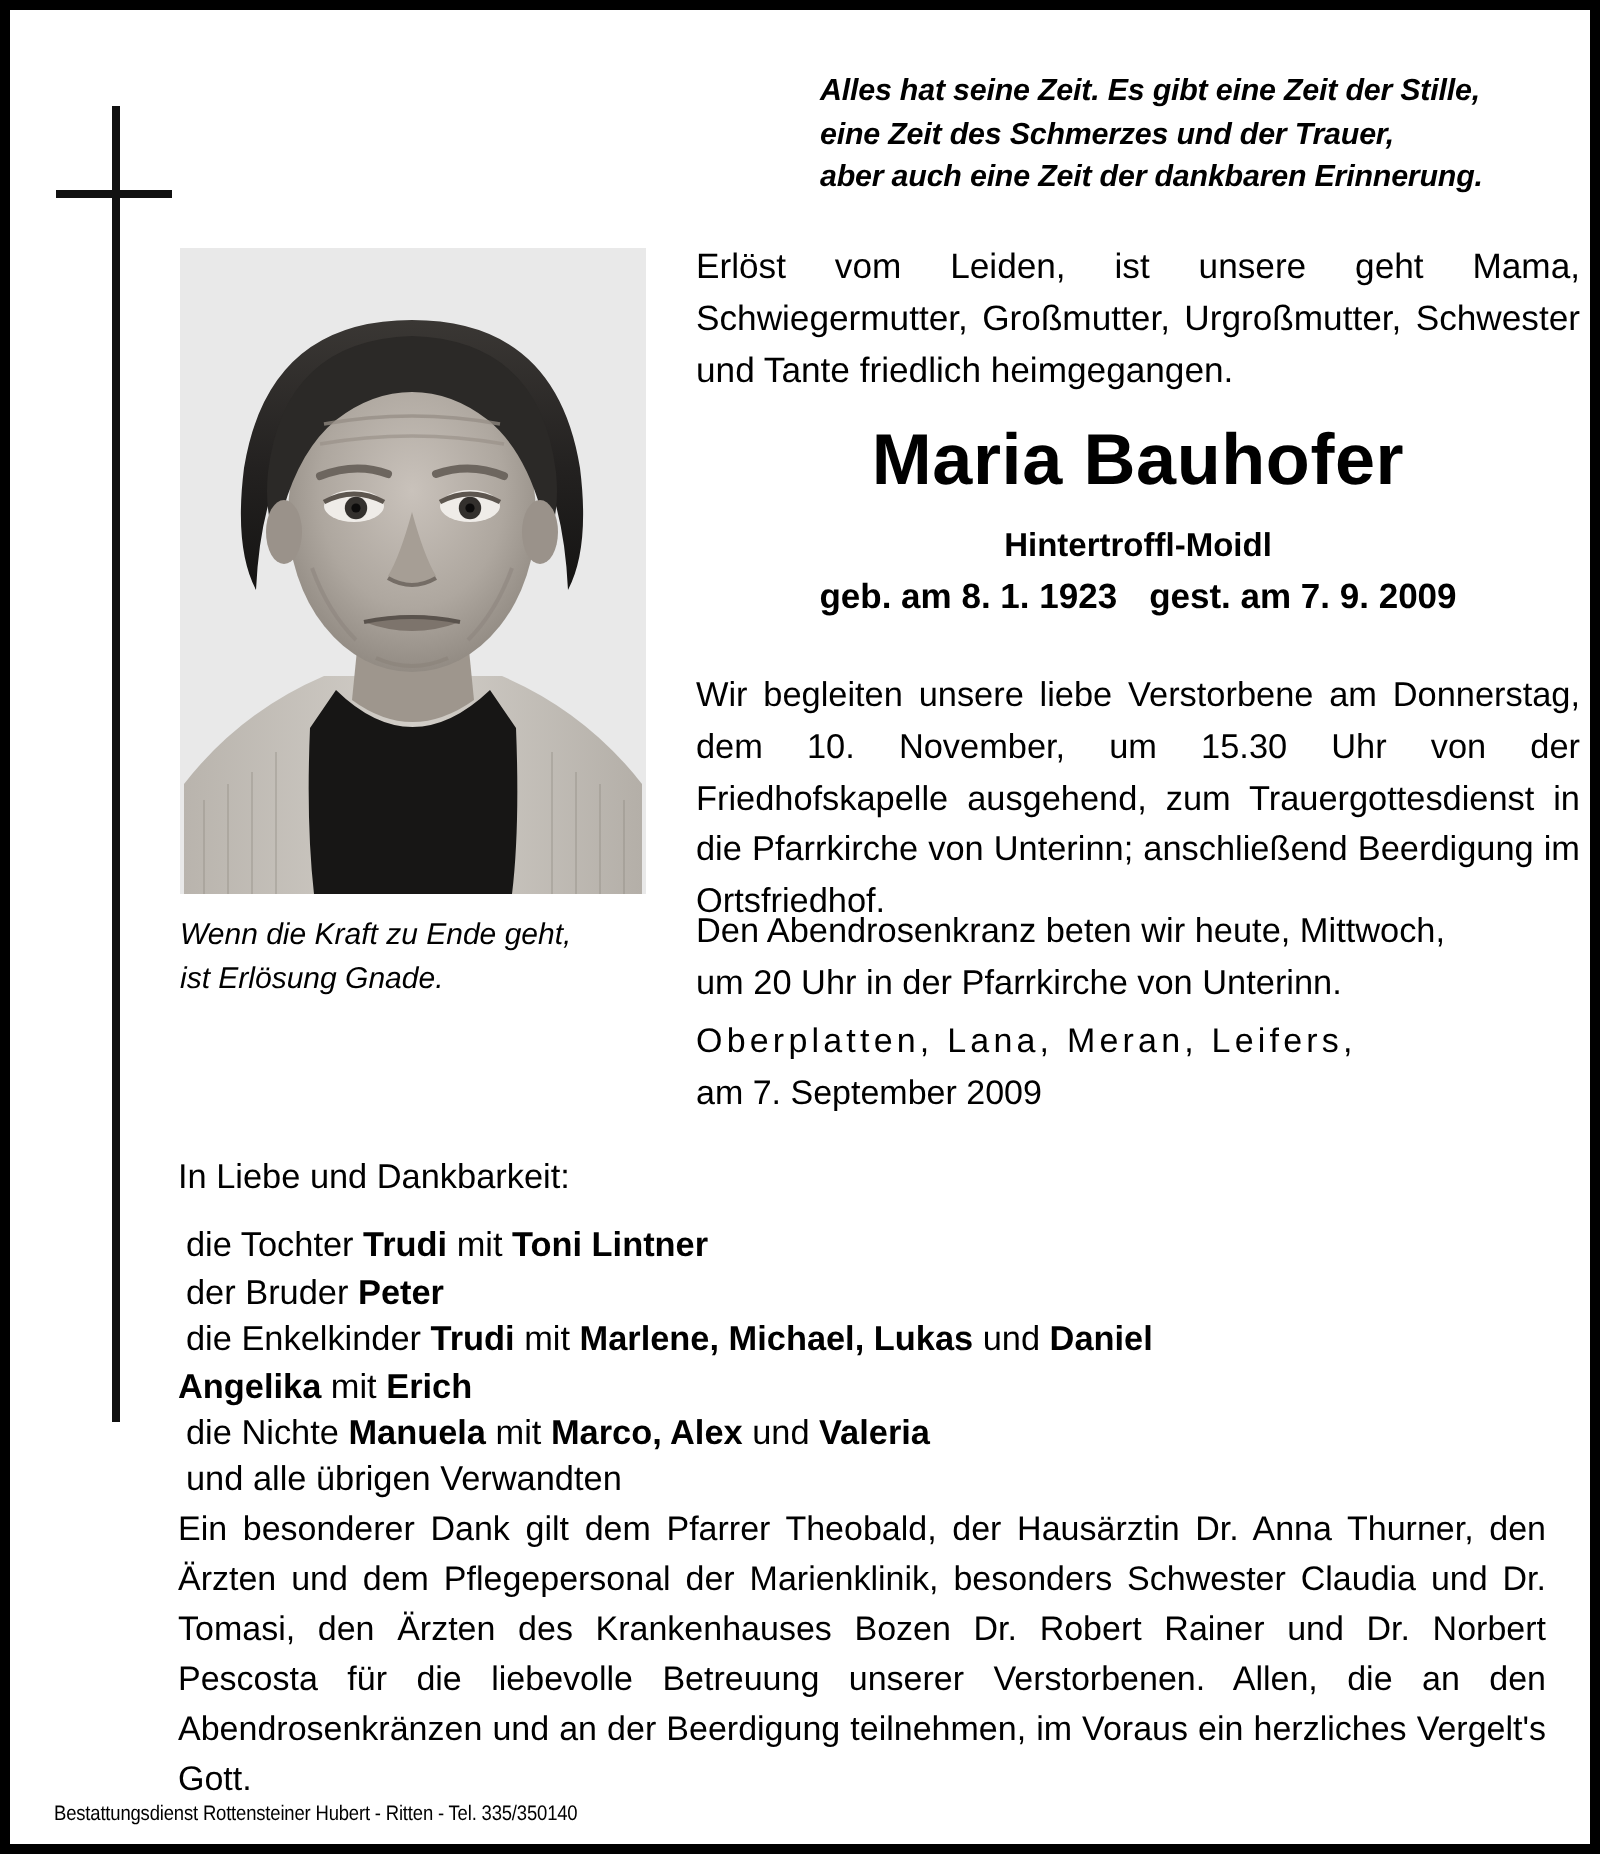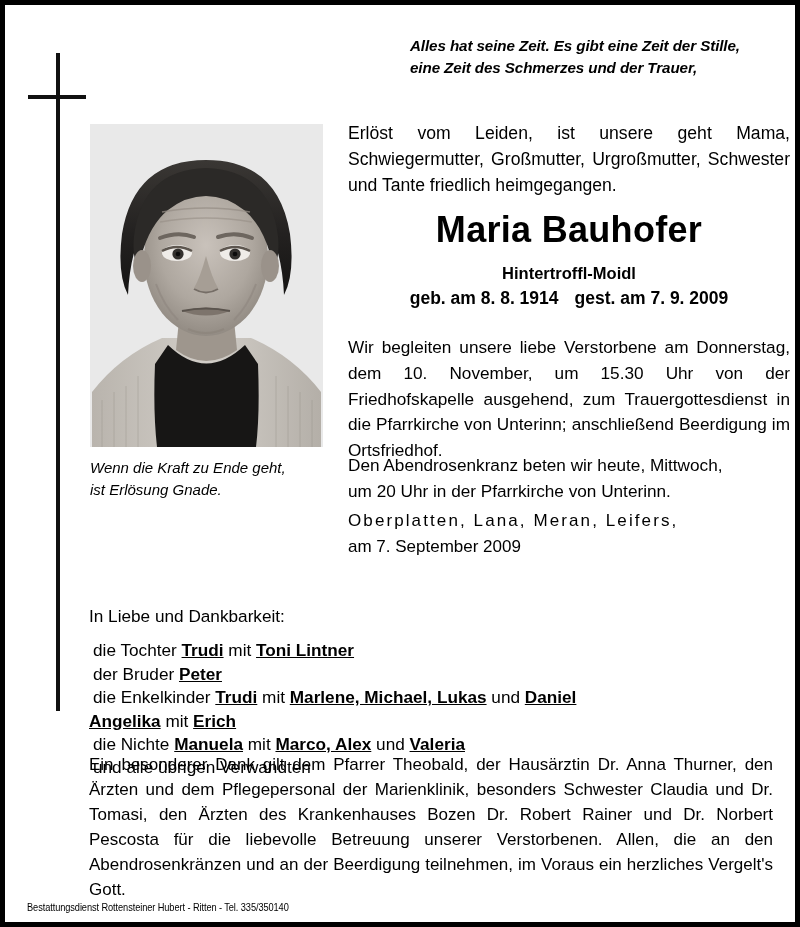--- a/index.html
+++ b/index.html
@@ -134,24 +134,24 @@
 
   
   .family {
     position: absolute;
     left: 84px;
     top: 572px;
     width: 640px;
     font-size: 17.2px;
     line-height: 1.36;
   }
-  .family .heading { margin-bottom: 11px; margin-top: 28px; }
+  .family .heading { margin-bottom: 11px; }
   .family .member { padding-left: 4px; }
   .family .member.centered { padding-left: 0; }
-  .family b { font-weight: bold; text-decoration: underline; }
+  .family b { font-weight: bold; }
 
   
   .thanks {
     position: absolute;
     left: 84px;
     top: 748px;
     width: 684px;
     font-size: 17px;
     line-height: 1.47;
     text-align: justify;
@@ -175,20 +175,21 @@
 <body>
 
 <div id="notice">
 
   <div class="cross-vertical"></div>
   <div class="cross-horizontal"></div>
 
   <div class="verse">
     <div>Alles hat seine Zeit. Es gibt eine Zeit der Stille,</div>
     <div>eine Zeit des Schmerzes und der Trauer,</div>
+    <div>aber auch eine Zeit der dankbaren Erinnerung.</div>
   </div>
 
   <div class="photo-frame">
     <svg width="233" height="323" viewBox="0 0 233 323">
       <defs>
         <radialGradient id="faceShade" cx="50%" cy="42%" r="62%">
           <stop offset="0%" stop-color="#c9c2bb"></stop>
           <stop offset="60%" stop-color="#aea79f"></stop>
           <stop offset="100%" stop-color="#8d867e"></stop>
         </radialGradient>
@@ -256,21 +257,21 @@
     <div>ist Erlösung Gnade.</div>
   </div>
 
   <div class="rc intro">Erlöst vom Leiden, ist unsere geht Mama, Schwiegermutter, Großmutter, Urgroßmutter, Schwester und Tante friedlich heimgegangen.</div>
 
   <div class="rc deceased-name">Maria Bauhofer</div>
 
   <div class="rc house-name">Hintertroffl-Moidl</div>
 
   <div class="rc dates">
-    <span>geb. am 8. 8. 1914</span><span class="gap"></span><span>gest. am 7. 9. 2009</span>
+    <span>geb. am 8. 1. 1923</span><span class="gap"></span><span>gest. am 7. 9. 2009</span>
   </div>
 
   <div class="rc funeral">Wir begleiten unsere liebe Verstorbene am Donnerstag, dem 10. November, um 15.30 Uhr von der Friedhofskapelle ausgehend, zum Trauergottesdienst in die Pfarrkirche von Unterinn; anschließend Beerdigung im Ortsfriedhof.</div>
 
   <div class="rc rosary">
     <div>Den Abendrosenkranz beten wir heute, Mittwoch,</div>
     <div>um 20 Uhr in der Pfarrkirche von Unterinn.</div>
   </div>
 
   <div class="rc places">

